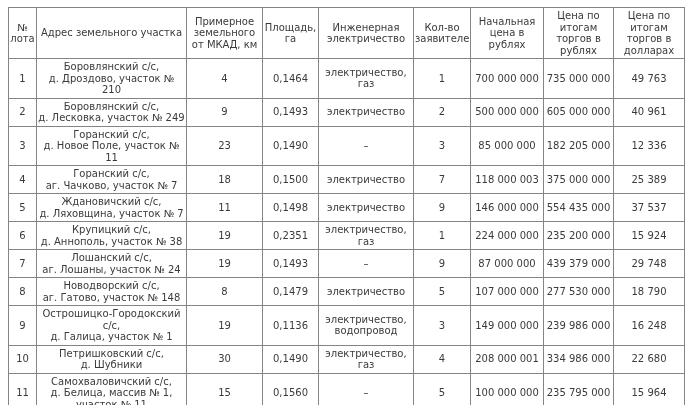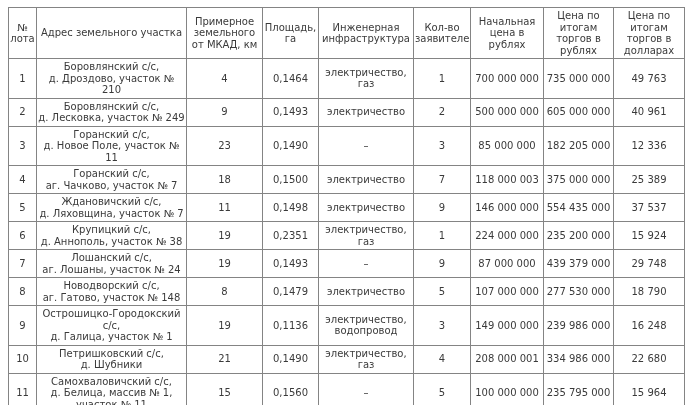--- a/index.html
+++ b/index.html
@@ -63,21 +63,21 @@
       <tr>
         <th>№
 лота</th>
         <th>Адрес земельного участка</th>
         <th>Примерное
 земельного
 от МКАД, км</th>
         <th>Площадь,
 га</th>
         <th>Инженерная
-инфраструктура</th>
+электричество</th>
         <th>Кол-во
 заявителей</th>
         <th>Начальная
 цена в
 рублях</th>
         <th>Цена по
 итогам
 торгов в
 рублях</th>
         <th>Цена по
@@ -195,21 +195,21 @@
 водопровод</td>
           <td>3</td>
           <td>149 000 000</td>
           <td>239 986 000</td>
           <td>16 248</td>
         </tr>
         <tr>
           <td>10</td>
           <td>Петришковский с/с,
 д. Шубники</td>
-          <td>21</td>
+          <td>30</td>
           <td>0,1490</td>
           <td>электричество,
 газ</td>
           <td>4</td>
           <td>208 000 001</td>
           <td>334 986 000</td>
           <td>22 680</td>
         </tr>
         <tr>
           <td>11</td>

